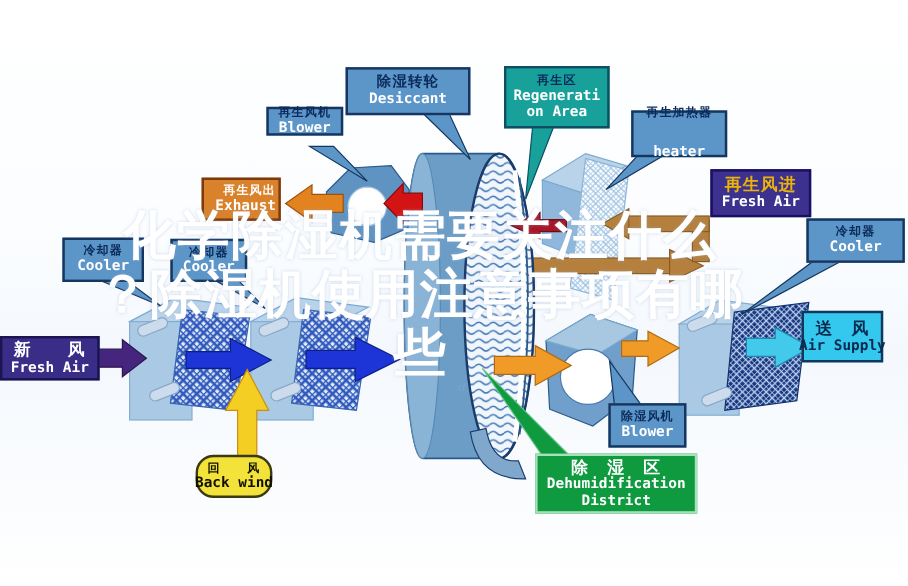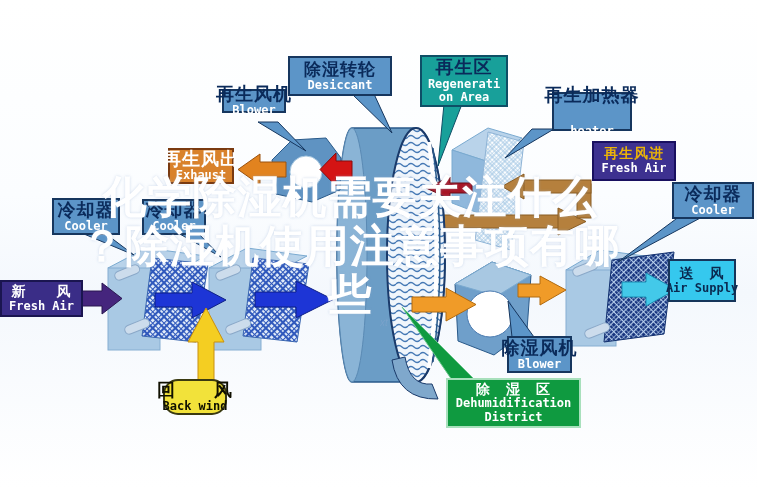--- a/index.html
+++ b/index.html
@@ -8,24 +8,24 @@
     background:linear-gradient(180deg,#ffffff 0%,#fbfdff 40%,#f4f8fd 60%,#ffffff 100%);
     font-family:"Liberation Sans",sans-serif;
   }
   #diagram-svg{position:absolute;left:0;top:0;z-index:10;}
   .lbl{
     position:absolute; z-index:20; box-sizing:border-box;
     border:2px solid #16365e; background:#5c95c8; color:#0a2a5a;
     display:flex; flex-direction:column; justify-content:center; align-items:center;
     text-align:center; font-weight:bold; line-height:1.12; padding:1px 2px;
   }
-  .lbl .zh{font-size:18px; letter-spacing:1px; white-space:nowrap;}
+  .lbl .zh{font-size:10px; letter-spacing:1px; white-space:nowrap;}
   .lbl .en{font-size:12px; color:#ffffff; font-family:"DejaVu Sans Mono",monospace; font-weight:bold; white-space:nowrap;}
   .lbl.teal{background:#18a09a;border-color:#0e4f66;}
-  .lbl.orangebox{background:#d9822b;border-color:#7a3a10;}
+  .lbl.orangebox{background:#d9822b;border-color:#7a3a10;align-items:flex-end;}
   .lbl.orangebox .zh{color:#ffffff;}
   .lbl.indigo{background:#3d3190;border-color:#191060;}
   .lbl.indigo .zh{color:#eab308;}
   .lbl.purplebox{background:#3a2d87;border-color:#1a1550;}
   .lbl.purplebox .zh{color:#ffffff;}
   .lbl.cyanbox{background:#35c8ee;border-color:#16355a;}
   .lbl.cyanbox .zh,.lbl.cyanbox .en{color:#0a2a50;}
   .lbl.greenbox{background:#0f9a40;border-color:#a8e0bc;}
   .lbl.greenbox .zh{color:#ffffff;}
   .lbl.yellowbox{background:#f2e23a;border-color:#3a3a10;}
@@ -151,36 +151,36 @@
       <polygon points="178,233 198,233 221,257" fill="#5c95c8" stroke="#16365e"></polygon>
       <polygon points="680,216 704,216 618,262" fill="#5c95c8" stroke="#16365e"></polygon>
       <polygon points="512,337 534,337 508,301" fill="#5c95c8" stroke="#16365e"></polygon>
       <polygon points="452,380 475,380 402,307" fill="#0f9a40" stroke="#66c488"></polygon>
     </g>
 
     <text x="380" y="326" font-size="10" font-style="italic" fill="rgba(130,165,205,0.6)">xt</text>
   </svg>
 
   <div class="lbl" style="left:288px;top:56px;width:104px;height:40px;">
-    <div class="zh" style="font-size:17px;">除湿转轮</div>
+    <div class="zh" style="font-size:12px;font-family:Liberation Mono, monospace;">除湿转轮</div>
     <div class="en">Desiccant</div>
   </div>
 
   <div class="lbl" style="left:222px;top:89px;width:64px;height:24px;">
     <div class="zh">再生风机</div>
     <div class="en">Blower</div>
   </div>
 
   <div class="lbl teal" style="left:420px;top:55px;width:88px;height:52px;">
     <div class="zh">再生区</div>
     <div class="en">Regenerati</div>
     <div class="en">on Area</div>
   </div>
 
-  <div class="lbl" style="left:552px;top:92px;width:80px;height:39px;gap:20px;">
+  <div class="lbl" style="left:526px;top:92px;width:80px;height:39px;gap:20px;">
     <div class="zh">再生加热器</div>
     <div class="en">heater</div>
   </div>
 
   <div class="lbl orangebox" style="left:168px;top:148px;width:66px;height:36px;">
     <div class="zh">再生风出</div>
     <div class="en">Exhaust</div>
   </div>
 
   <div class="lbl indigo" style="left:592px;top:141px;width:84px;height:40px;">

